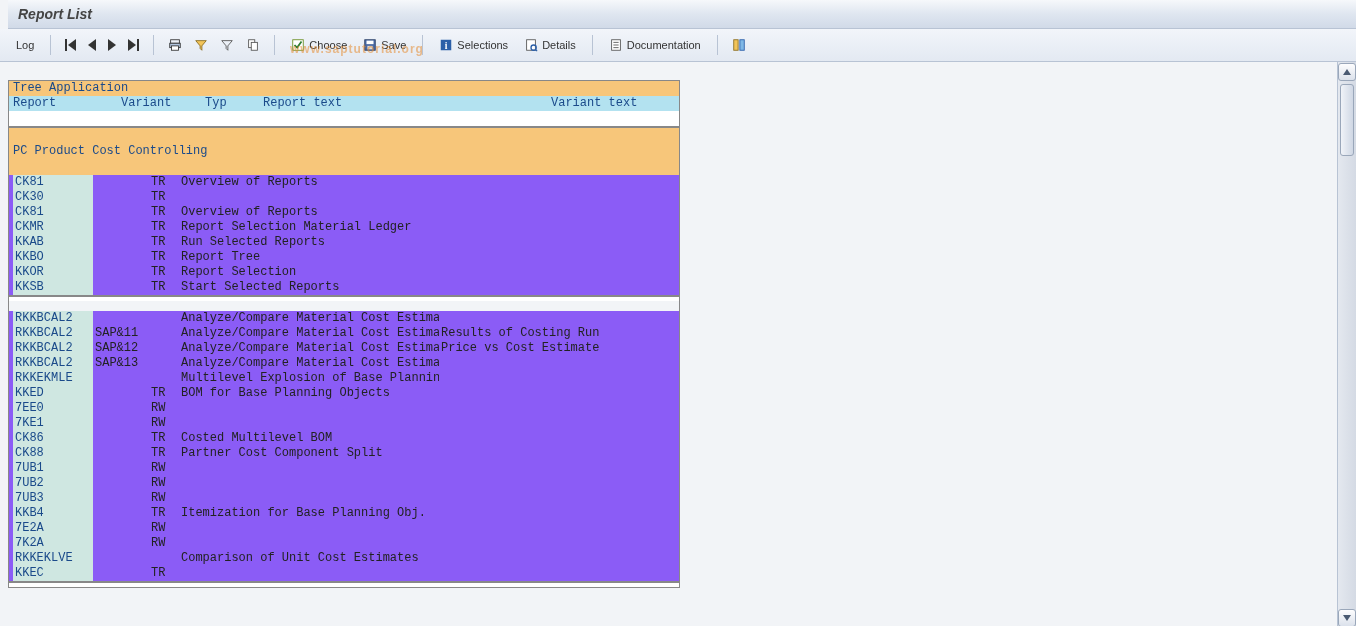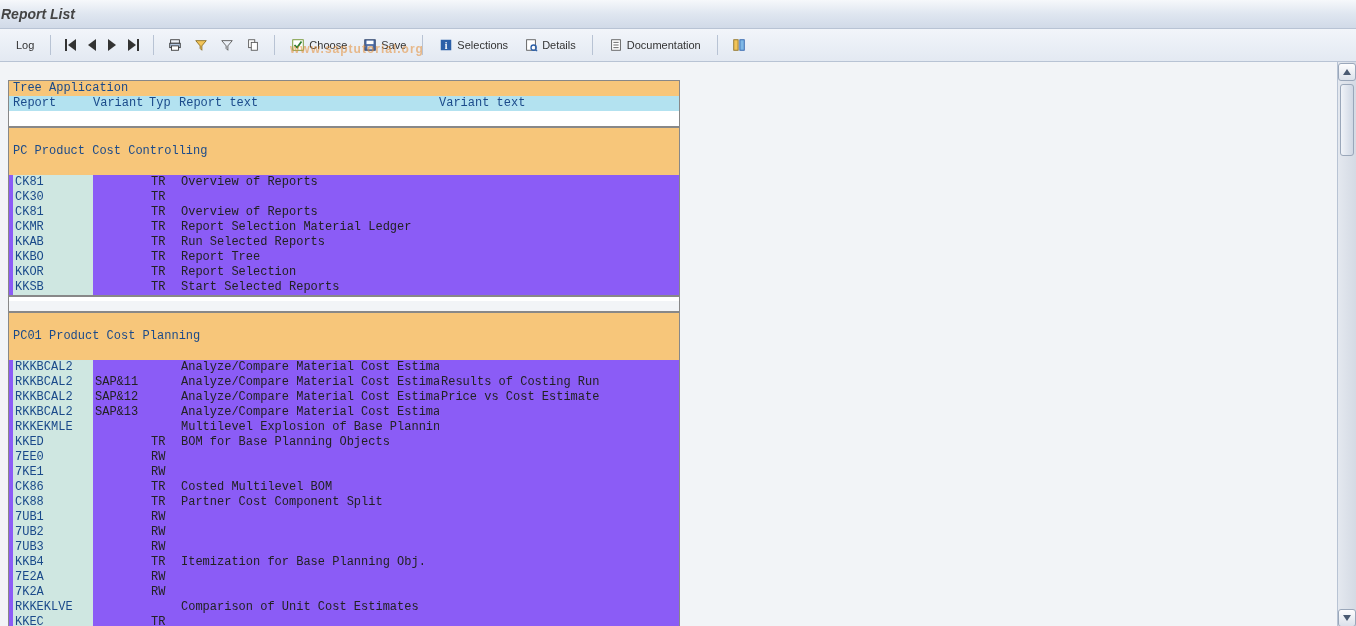--- a/index.html
+++ b/index.html
@@ -8,21 +8,22 @@
     font-family: Arial, Helvetica, sans-serif;
     font-size: 11px;
     background: #f2f4f7;
     overflow: hidden;
   }
   .title-bar {
     height: 28px;
     background: linear-gradient(to bottom, #f6f8fb 0%, #dfe6f0 50%, #d1dae8 100%);
     border-bottom: 1px solid #b8c3d4;
     display: flex; align-items: center;
-    padding: 0 1px;
+    padding: 0 10px;
+    margin-left: 8px;
   }
   .title-bar span {
     font-size: 14px;
     font-weight: bold;
     font-style: italic;
     color: #444;
   }
   .toolbar {
     height: 32px;
     background: linear-gradient(to bottom, #f2f5fa 0%, #e3e9f2 100%);
@@ -70,20 +71,21 @@
     color: #1a4a8a;
     padding: 0 4px;
     height: 15px;
   }
   .panel-column-row {
     background: #b3e2f0;
     color: #1a4a8a;
     padding: 0 4px;
     height: 15px;
     display: flex;
+    gap: 28px;
   }
   .group-header {
     background: #f7c67a;
     color: #1a4a8a;
     padding: 16px 4px;
     height: 15px;
     border-top: 2px solid #888;
   }
   .group-divider {
     height: 4px; background: #fff; border-top: 2px solid #888;
@@ -282,21 +284,20 @@
           <div class="data-row"><div class="cell-report">CK81</div><div class="cell-variant"></div><div class="cell-typ">TR</div><div class="cell-reptext">Overview of Reports</div><div class="cell-vartext"></div></div>
           <div class="data-row"><div class="cell-report">CK30</div><div class="cell-variant"></div><div class="cell-typ">TR</div><div class="cell-reptext"></div><div class="cell-vartext"></div></div>
           <div class="data-row"><div class="cell-report">CK81</div><div class="cell-variant"></div><div class="cell-typ">TR</div><div class="cell-reptext">Overview of Reports</div><div class="cell-vartext"></div></div>
           <div class="data-row"><div class="cell-report">CKMR</div><div class="cell-variant"></div><div class="cell-typ">TR</div><div class="cell-reptext">Report Selection Material Ledger</div><div class="cell-vartext"></div></div>
           <div class="data-row"><div class="cell-report">KKAB</div><div class="cell-variant"></div><div class="cell-typ">TR</div><div class="cell-reptext">Run Selected Reports</div><div class="cell-vartext"></div></div>
           <div class="data-row"><div class="cell-report">KKBO</div><div class="cell-variant"></div><div class="cell-typ">TR</div><div class="cell-reptext">Report Tree</div><div class="cell-vartext"></div></div>
           <div class="data-row"><div class="cell-report">KKOR</div><div class="cell-variant"></div><div class="cell-typ">TR</div><div class="cell-reptext">Report Selection</div><div class="cell-vartext"></div></div>
           <div class="data-row"><div class="cell-report">KKSB</div><div class="cell-variant"></div><div class="cell-typ">TR</div><div class="cell-reptext">Start Selected Reports</div><div class="cell-vartext"></div></div>
           <div class="group-divider"></div>
           <div class="group-gap"></div>
-          <div class="group-header">PC01 Product Cost Planning</div>
           <div class="data-row"><div class="cell-report">RKKBCAL2</div><div class="cell-variant"></div><div class="cell-typ"></div><div class="cell-reptext">Analyze/Compare Material Cost Estimates</div><div class="cell-vartext"></div></div>
           <div class="data-row"><div class="cell-report">RKKBCAL2</div><div class="cell-variant">SAP&amp;11</div><div class="cell-typ"></div><div class="cell-reptext">Analyze/Compare Material Cost Estimates</div><div class="cell-vartext">Results of Costing Run</div></div>
           <div class="data-row"><div class="cell-report">RKKBCAL2</div><div class="cell-variant">SAP&amp;12</div><div class="cell-typ"></div><div class="cell-reptext">Analyze/Compare Material Cost Estimates</div><div class="cell-vartext">Price vs Cost Estimate</div></div>
           <div class="data-row"><div class="cell-report">RKKBCAL2</div><div class="cell-variant">SAP&amp;13</div><div class="cell-typ"></div><div class="cell-reptext">Analyze/Compare Material Cost Estimates</div></div>
           <div class="data-row"><div class="cell-report">RKKEKMLE</div><div class="cell-variant"></div><div class="cell-typ"></div><div class="cell-reptext">Multilevel Explosion of Base Planning Ob</div><div class="cell-vartext"></div></div>
           <div class="data-row"><div class="cell-report">KKED</div><div class="cell-variant"></div><div class="cell-typ">TR</div><div class="cell-reptext">BOM for Base Planning Objects</div><div class="cell-vartext"></div></div>
           <div class="data-row"><div class="cell-report">7EE0</div><div class="cell-variant"></div><div class="cell-typ">RW</div><div class="cell-reptext"></div><div class="cell-vartext"></div></div>
           <div class="data-row"><div class="cell-report">7KE1</div><div class="cell-variant"></div><div class="cell-typ">RW</div><div class="cell-reptext"></div><div class="cell-vartext"></div></div>
           <div class="data-row"><div class="cell-report">CK86</div><div class="cell-variant"></div><div class="cell-typ">TR</div><div class="cell-reptext">Costed Multilevel BOM</div><div class="cell-vartext"></div></div>
           <div class="data-row"><div class="cell-report">CK88</div><div class="cell-variant"></div><div class="cell-typ">TR</div><div class="cell-reptext">Partner Cost Component Split</div><div class="cell-vartext"></div></div>

